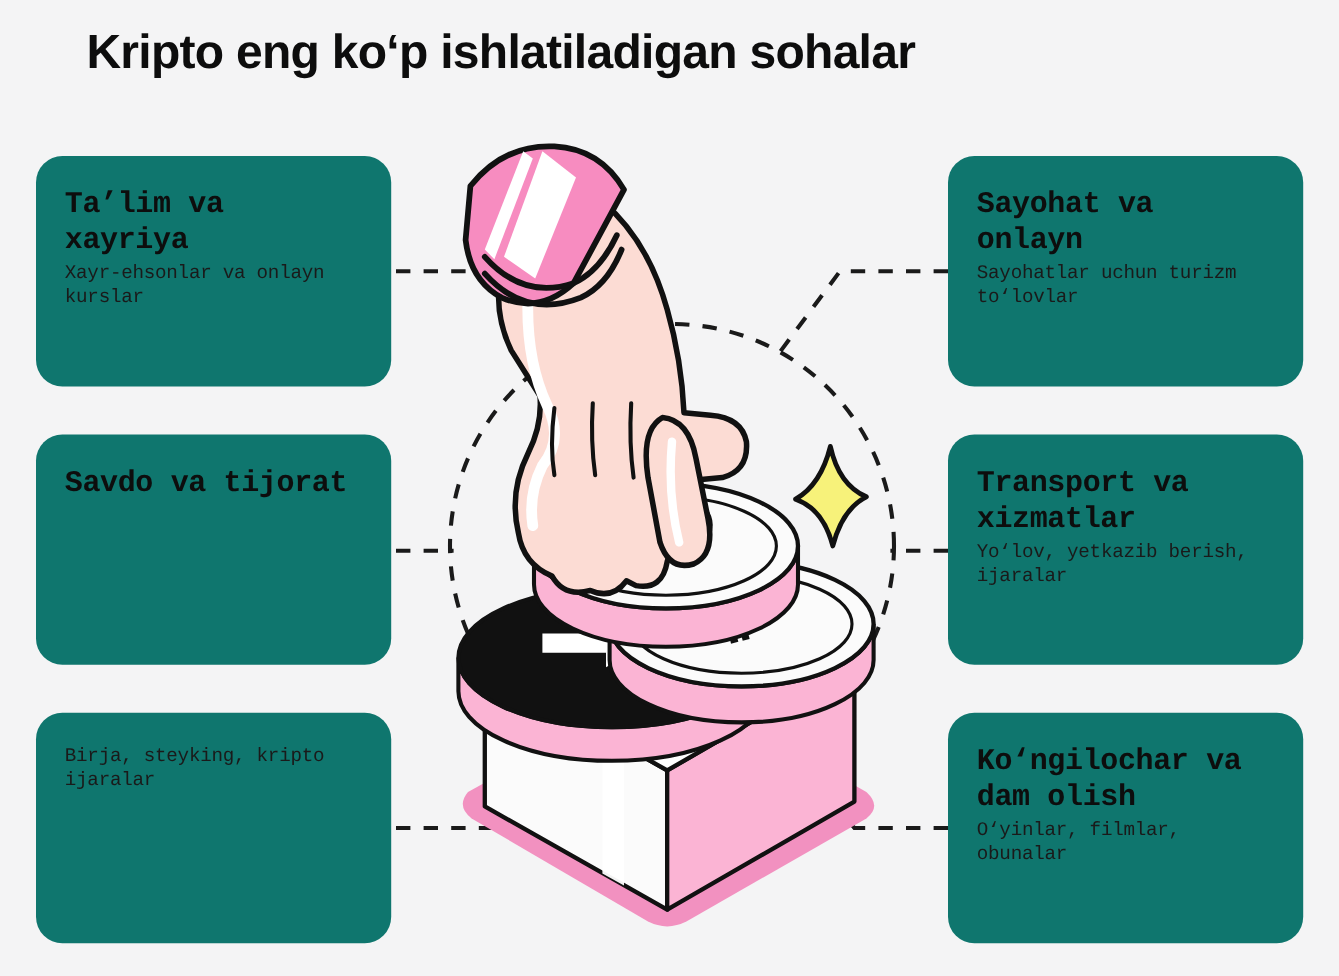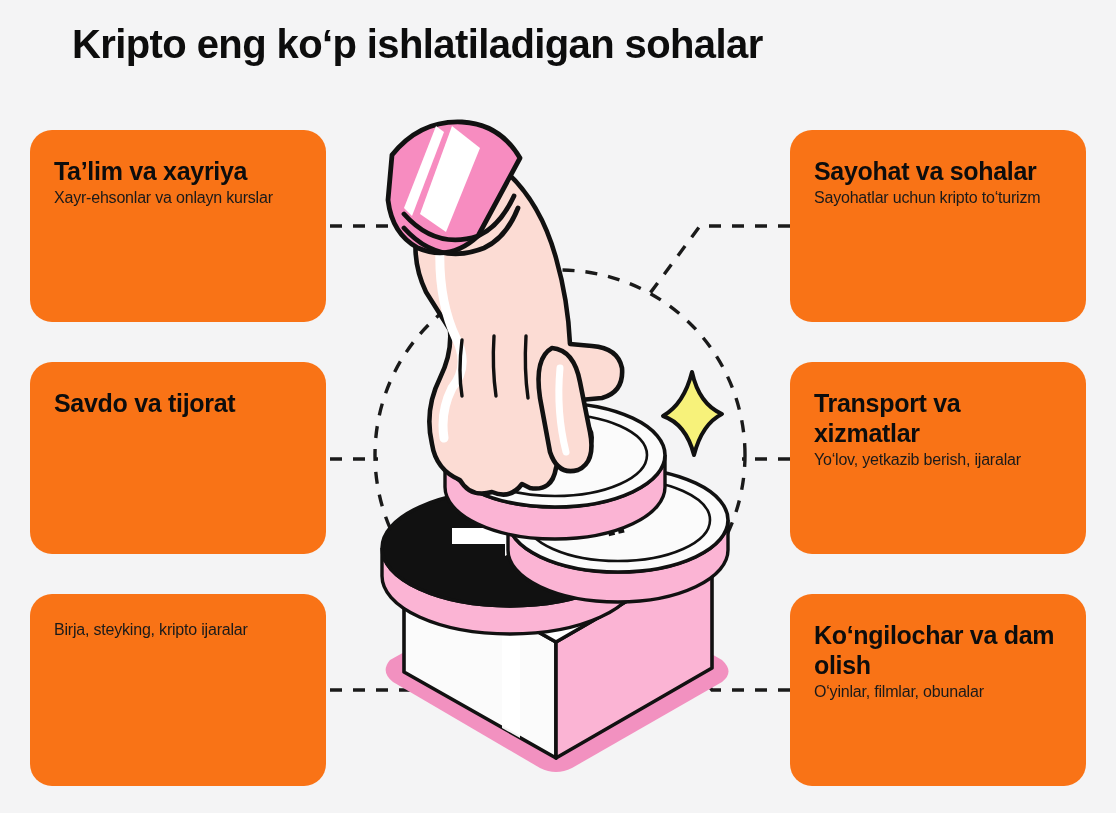--- a/index.html
+++ b/index.html
@@ -26,23 +26,24 @@
     font-weight: bold;
     letter-spacing: -0.6px;
     color: #0d0d0d;
     white-space: nowrap;
     margin-left: 42px;
   }
   
   .card {
     position: absolute;
     width: 296px;
-    background: #f97316;
+    background: #0f766e;
     border-radius: 22px;
     padding: 26px 24px 24px 24px;
+    font-family: Liberation Mono, monospace;
   }
   .card.left  { left: 30px; }
   .card.right { left: 790px; }
   .card-title {
     font-size: 25px;
     font-weight: bold;
     line-height: 1.2;
     color: #0d0d0d;
     letter-spacing: -0.3px;
     margin-bottom: 2px;
@@ -226,22 +227,22 @@
 
   <div class="card left c2">
     <div class="card-title">Savdo va tijorat</div>
   </div>
 
   <div class="card left c3">
     <div class="card-desc">Birja, steyking, kripto ijaralar</div>
   </div>
 
   <div class="card right c4">
-    <div class="card-title">Sayohat va sohalar</div>
-    <div class="card-desc">Sayohatlar uchun kripto to‘turizm</div>
+    <div class="card-title">Sayohat va onlayn</div>
+    <div class="card-desc">Sayohatlar uchun turizm to‘lovlar</div>
   </div>
 
   <div class="card right c6">
     <div class="card-title">Ko‘ngilochar va dam olish</div>
     <div class="card-desc">O‘yinlar, filmlar, obunalar</div>
   </div>
 
   <div class="card right c5">
     <div class="card-title">Transport va xizmatlar</div>
     <div class="card-desc">Yo‘lov, yetkazib berish, ijaralar</div>

